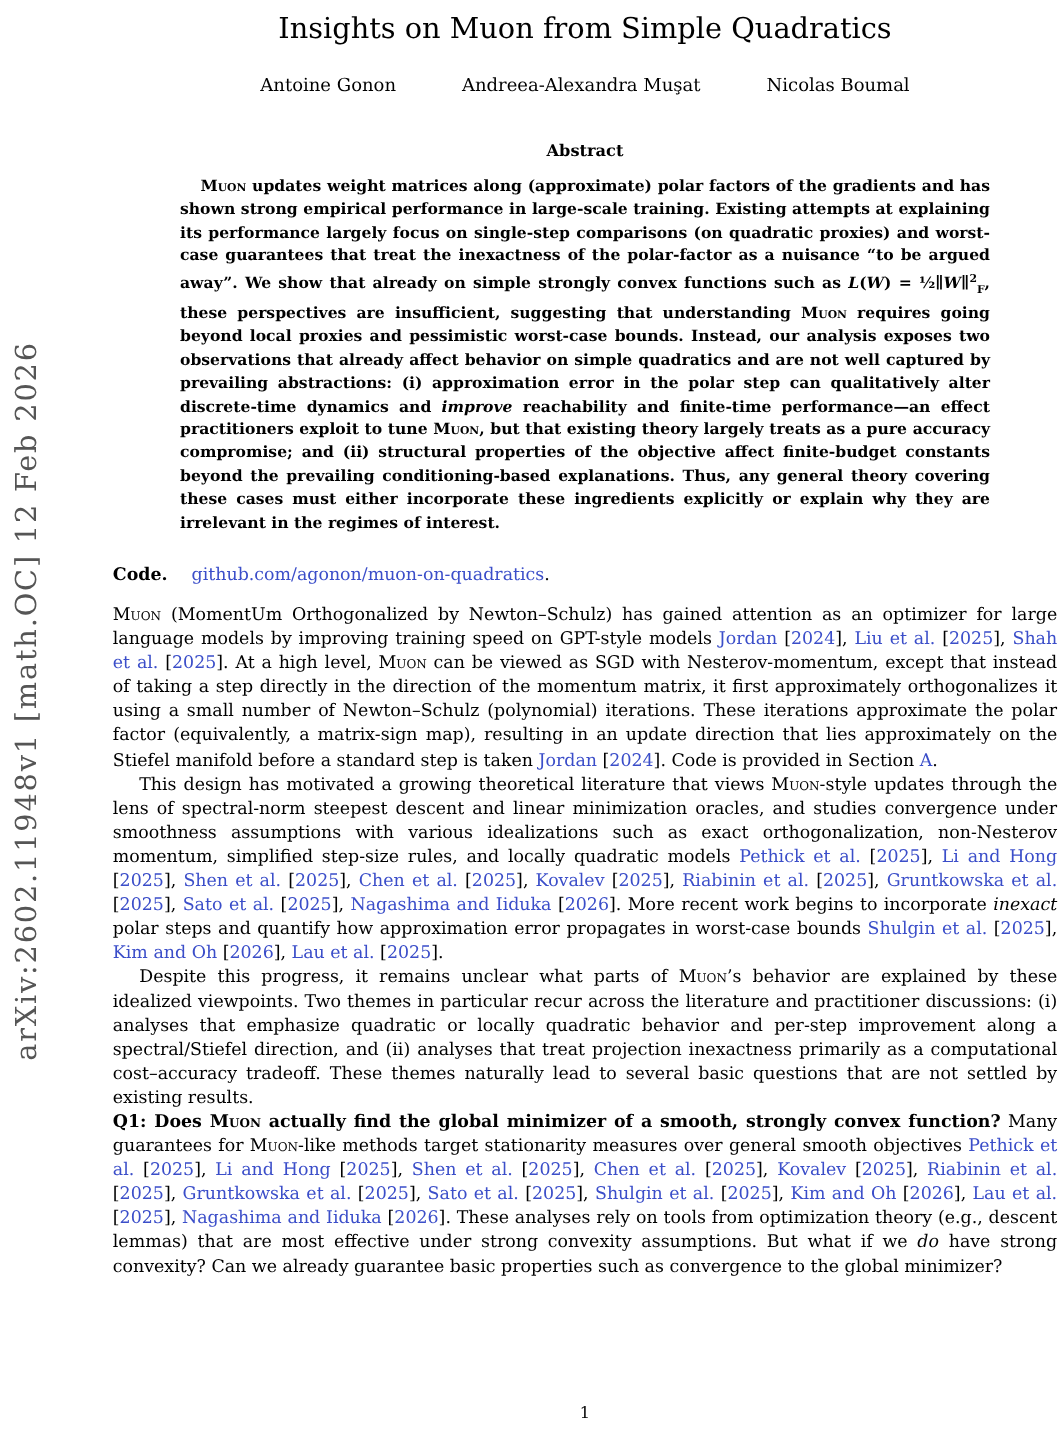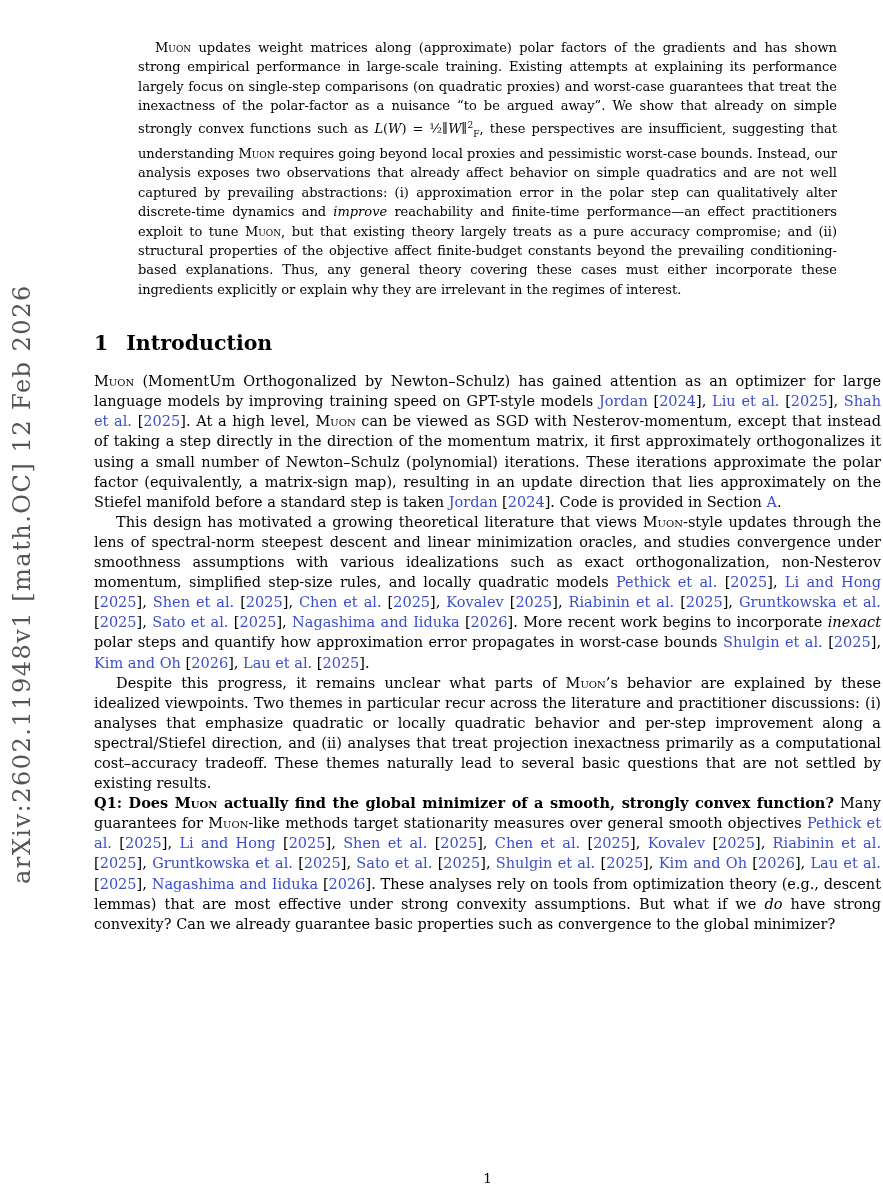--- a/index.html
+++ b/index.html
@@ -52,25 +52,26 @@
     font-size: 13px;
   }
   .abstract { margin-top: 38px; padding: 0 44px; }
   .abstract-heading {
     text-align: center;
     font-weight: bold;
     font-size: 13.5px;
     margin-bottom: 11px;
   }
   .abstract-body {
-    margin: 0;
+    margin: 12px;
     font-size: 13px;
     line-height: 19.4px;
     text-align: justify;
     text-indent: 17px;
+    font-weight: bold;
   }
   .code-line { margin: 24px 0 0 0; font-size: 14.5px; }
   .code-gap { display: inline-block; width: 20px; }
   .section-heading { margin: 32px 0 0 0; font-size: 20.5px; font-weight: bold; }
   .secnum-gap { display: inline-block; width: 18px; }
   .body-par {
     margin: 0;
     font-size: 14.5px;
     line-height: 20.1px;
     text-align: justify;
@@ -99,31 +100,38 @@
 </style>
 </head>
 <body>
 
 <div class="page">
 
   <div class="arxiv-banner">arXiv:2602.11948v1  [math.OC]  12 Feb 2026</div>
 
   <div class="content">
 
+    <h1 class="title">Insights on Muon from Simple Quadratics</h1>
 
+    <div class="authors">
+      <span>Antoine Gonon</span>
+      <span>Andreea-Alexandra Muşat</span>
+      <span>Nicolas Boumal</span>
+    </div>
 
 
     <div class="abstract">
+      <div class="abstract-heading">Abstract</div>
       <p class="abstract-body"><span class="seg-sc">Muon</span><span class="seg-n"> updates weight matrices along (approximate) polar factors of the gradients and has shown strong empirical performance in large-scale training. Existing attempts at explaining its performance largely focus on single-step comparisons (on quadratic proxies) and worst-case guarantees that treat the inexactness of the polar-factor as a nuisance “to be argued away”. We show that already on simple strongly convex functions such as </span><span class="seg-i">L</span><span class="seg-n">(</span><span class="seg-i">W</span><span class="seg-n">) = </span><span class="seg-n">½</span><span class="seg-n">∥</span><span class="seg-i">W</span><span class="seg-n">∥</span><sup class="seg-sup">2</sup><sub class="seg-sub">F</sub><span class="seg-n">, these perspectives are insufficient, suggesting that understanding </span><span class="seg-sc">Muon</span><span class="seg-n"> requires going beyond local proxies and pessimistic worst-case bounds. Instead, our analysis exposes two observations that already affect behavior on simple quadratics and are not well captured by prevailing abstractions: (i) approximation error in the polar step can qualitatively alter discrete-time dynamics and </span><span class="seg-i">improve</span><span class="seg-n"> reachability and finite-time performance—an effect practitioners exploit to tune </span><span class="seg-sc">Muon</span><span class="seg-n">, but that existing theory largely treats as a pure accuracy compromise; and (ii) structural properties of the objective affect finite-budget constants beyond the prevailing conditioning-based explanations. Thus, any general theory covering these cases must either incorporate these ingredients explicitly or explain why they are irrelevant in the regimes of interest.</span></p>
     </div>
 
+    <p class="code-line">
+      <span class="bold">Code.</span><span class="code-gap"></span><a class="link">github.com/agonon/muon-on-quadratics</a><span>.</span>
+    </p>
 
-    <h2 class="section-heading">
-      <span>1</span><span class="secnum-gap"></span><span>Introduction</span>
-    </h2>
 
     <p class="body-par noindent first-par"><span class="seg-sc">Muon</span><span class="seg-n"> (MomentUm Orthogonalized by Newton–Schulz) has gained attention as an optimizer for large language models by improving training speed on GPT-style models </span><span class="seg-l">Jordan</span><span class="seg-n"> [</span><span class="seg-l">2024</span><span class="seg-n">], </span><span class="seg-l">Liu et al.</span><span class="seg-n"> [</span><span class="seg-l">2025</span><span class="seg-n">], </span><span class="seg-l">Shah et al.</span><span class="seg-n"> [</span><span class="seg-l">2025</span><span class="seg-n">]. At a high level, </span><span class="seg-sc">Muon</span><span class="seg-n"> can be viewed as SGD with Nesterov-momentum, except that instead of taking a step directly in the direction of the momentum matrix, it first approximately orthogonalizes it using a small number of Newton–Schulz (polynomial) iterations. These iterations approximate the polar factor (equivalently, a matrix-sign map), resulting in an update direction that lies approximately on the Stiefel manifold before a standard step is taken </span><span class="seg-l">Jordan</span><span class="seg-n"> [</span><span class="seg-l">2024</span><span class="seg-n">]. Code is provided in Section </span><span class="seg-l">A</span><span class="seg-n">.</span></p>
     <p class="body-par"><span class="seg-n">This design has motivated a growing theoretical literature that views </span><span class="seg-sc">Muon</span><span class="seg-n">-style updates through the lens of spectral-norm steepest descent and linear minimization oracles, and studies convergence under smoothness assumptions with various idealizations such as exact orthogonalization, non-Nesterov momentum, simplified step-size rules, and locally quadratic models </span><span class="seg-l">Pethick et al.</span><span class="seg-n"> [</span><span class="seg-l">2025</span><span class="seg-n">], </span><span class="seg-l">Li and Hong</span><span class="seg-n"> [</span><span class="seg-l">2025</span><span class="seg-n">], </span><span class="seg-l">Shen et al.</span><span class="seg-n"> [</span><span class="seg-l">2025</span><span class="seg-n">], </span><span class="seg-l">Chen et al.</span><span class="seg-n"> [</span><span class="seg-l">2025</span><span class="seg-n">], </span><span class="seg-l">Kovalev</span><span class="seg-n"> [</span><span class="seg-l">2025</span><span class="seg-n">], </span><span class="seg-l">Riabinin et al.</span><span class="seg-n"> [</span><span class="seg-l">2025</span><span class="seg-n">], </span><span class="seg-l">Gruntkowska et al.</span><span class="seg-n"> [</span><span class="seg-l">2025</span><span class="seg-n">], </span><span class="seg-l">Sato et al.</span><span class="seg-n"> [</span><span class="seg-l">2025</span><span class="seg-n">], </span><span class="seg-l">Nagashima and Iiduka</span><span class="seg-n"> [</span><span class="seg-l">2026</span><span class="seg-n">]. More recent work begins to incorporate </span><span class="seg-i">inexact</span><span class="seg-n"> polar steps and quantify how approximation error propagates in worst-case bounds </span><span class="seg-l">Shulgin et al.</span><span class="seg-n"> [</span><span class="seg-l">2025</span><span class="seg-n">], </span><span class="seg-l">Kim and Oh</span><span class="seg-n"> [</span><span class="seg-l">2026</span><span class="seg-n">], </span><span class="seg-l">Lau et al.</span><span class="seg-n"> [</span><span class="seg-l">2025</span><span class="seg-n">].</span></p>
     <p class="body-par"><span class="seg-n">Despite this progress, it remains unclear what parts of </span><span class="seg-sc">Muon</span><span class="seg-n">’s behavior are explained by these idealized viewpoints. Two themes in particular recur across the literature and practitioner discussions: (i) analyses that emphasize quadratic or locally quadratic behavior and per-step improvement along a spectral/Stiefel direction, and (ii) analyses that treat projection inexactness primarily as a computational cost–accuracy tradeoff. These themes naturally lead to several basic questions that are not settled by existing results.</span></p>
     <p class="body-par noindent q1"><span class="seg-b">Q1: Does </span><span class="seg-bsc">Muon</span><span class="seg-b"> actually find the global minimizer of a smooth, strongly convex function?</span><span class="seg-n"> Many guarantees for </span><span class="seg-sc">Muon</span><span class="seg-n">-like methods target stationarity measures over general smooth objectives </span><span class="seg-l">Pethick et al.</span><span class="seg-n"> [</span><span class="seg-l">2025</span><span class="seg-n">], </span><span class="seg-l">Li and Hong</span><span class="seg-n"> [</span><span class="seg-l">2025</span><span class="seg-n">], </span><span class="seg-l">Shen et al.</span><span class="seg-n"> [</span><span class="seg-l">2025</span><span class="seg-n">], </span><span class="seg-l">Chen et al.</span><span class="seg-n"> [</span><span class="seg-l">2025</span><span class="seg-n">], </span><span class="seg-l">Kovalev</span><span class="seg-n"> [</span><span class="seg-l">2025</span><span class="seg-n">], </span><span class="seg-l">Riabinin et al.</span><span class="seg-n"> [</span><span class="seg-l">2025</span><span class="seg-n">], </span><span class="seg-l">Gruntkowska et al.</span><span class="seg-n"> [</span><span class="seg-l">2025</span><span class="seg-n">], </span><span class="seg-l">Sato et al.</span><span class="seg-n"> [</span><span class="seg-l">2025</span><span class="seg-n">], </span><span class="seg-l">Shulgin et al.</span><span class="seg-n"> [</span><span class="seg-l">2025</span><span class="seg-n">], </span><span class="seg-l">Kim and Oh</span><span class="seg-n"> [</span><span class="seg-l">2026</span><span class="seg-n">], </span><span class="seg-l">Lau et al.</span><span class="seg-n"> [</span><span class="seg-l">2025</span><span class="seg-n">], </span><span class="seg-l">Nagashima and Iiduka</span><span class="seg-n"> [</span><span class="seg-l">2026</span><span class="seg-n">]. These analyses rely on tools from optimization theory (e.g., descent lemmas) that are most effective under strong convexity assumptions. But what if we </span><span class="seg-i">do</span><span class="seg-n"> have strong convexity? Can we already guarantee basic properties such as convergence to the global minimizer?</span></p>
 
   </div>
 
   <div class="page-number">1</div>
 

